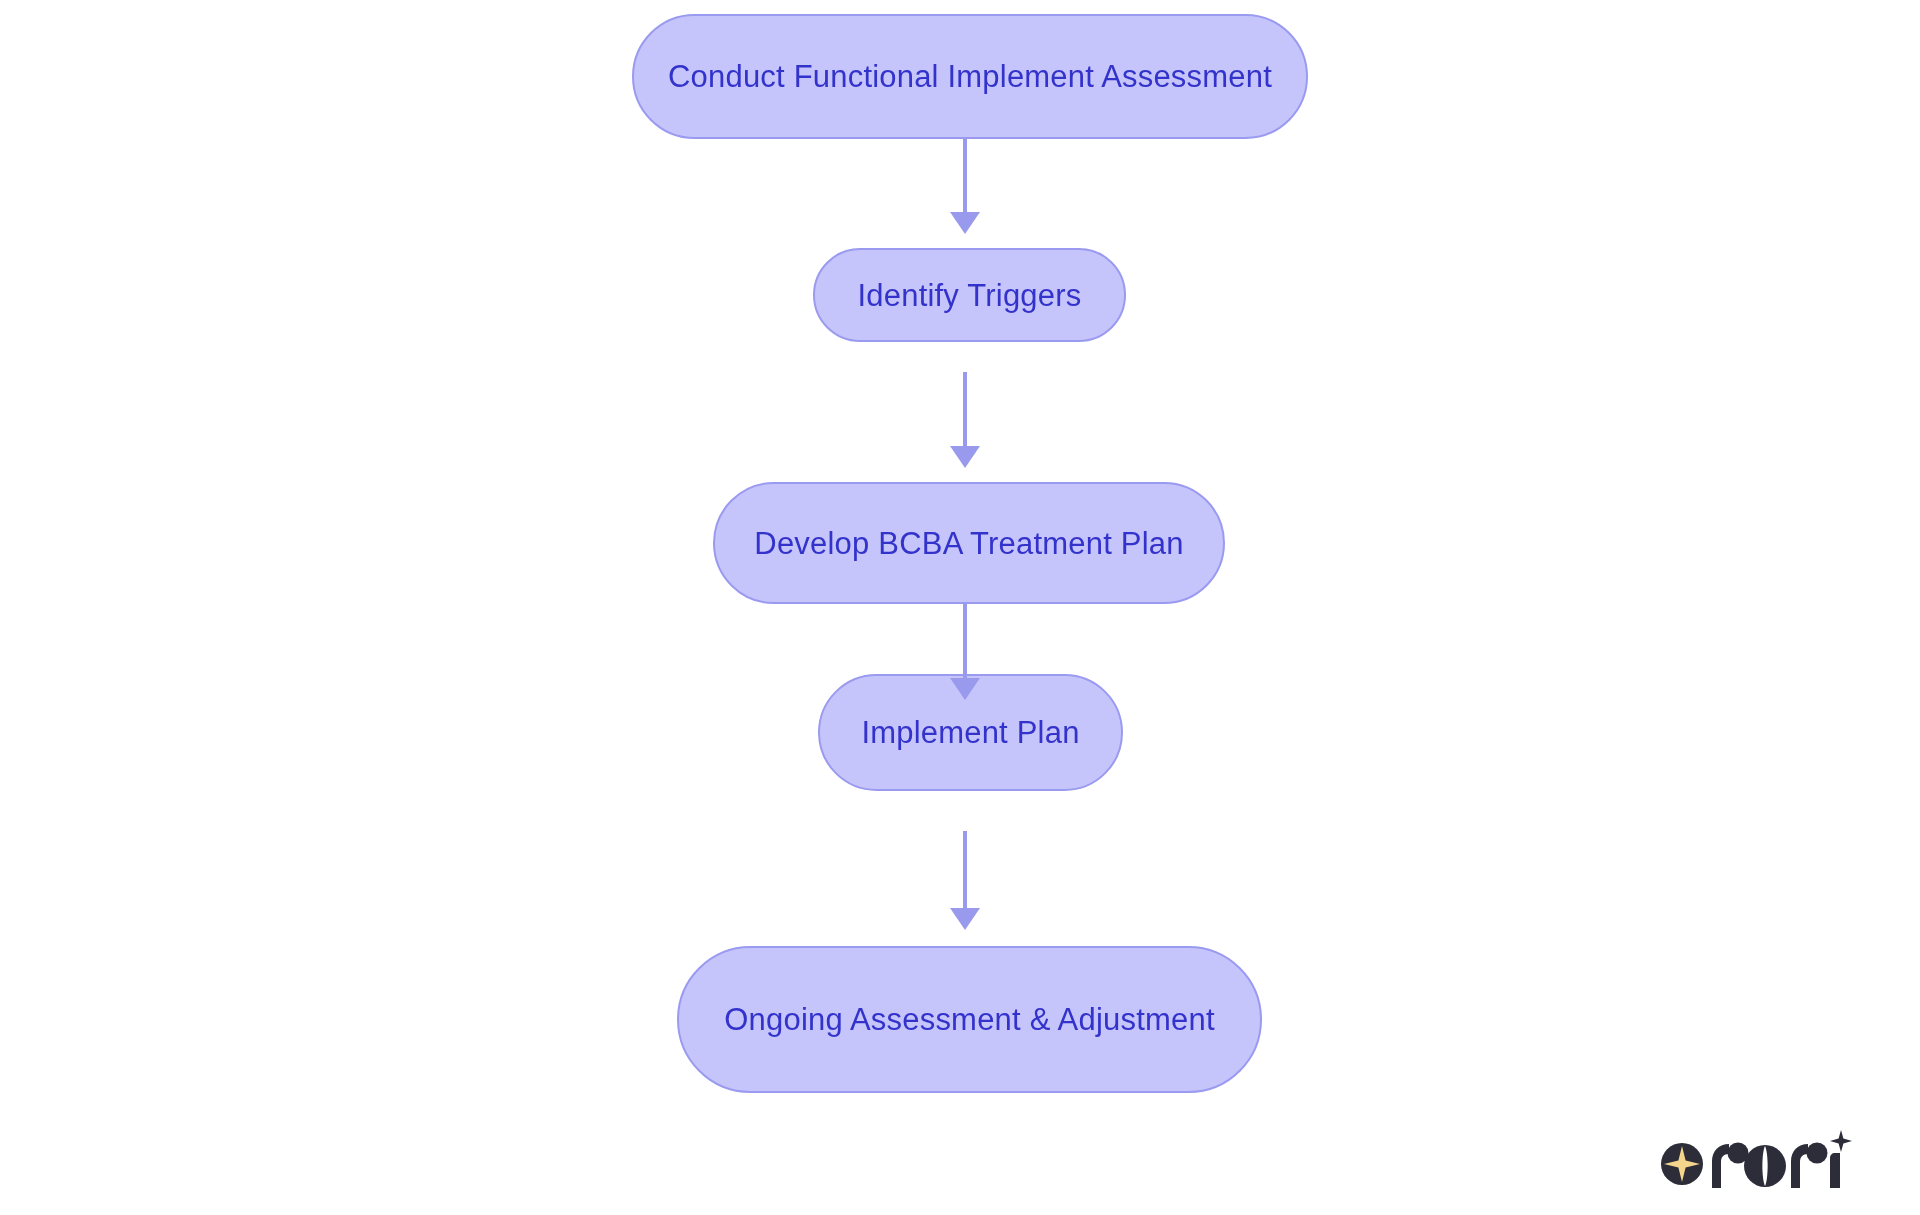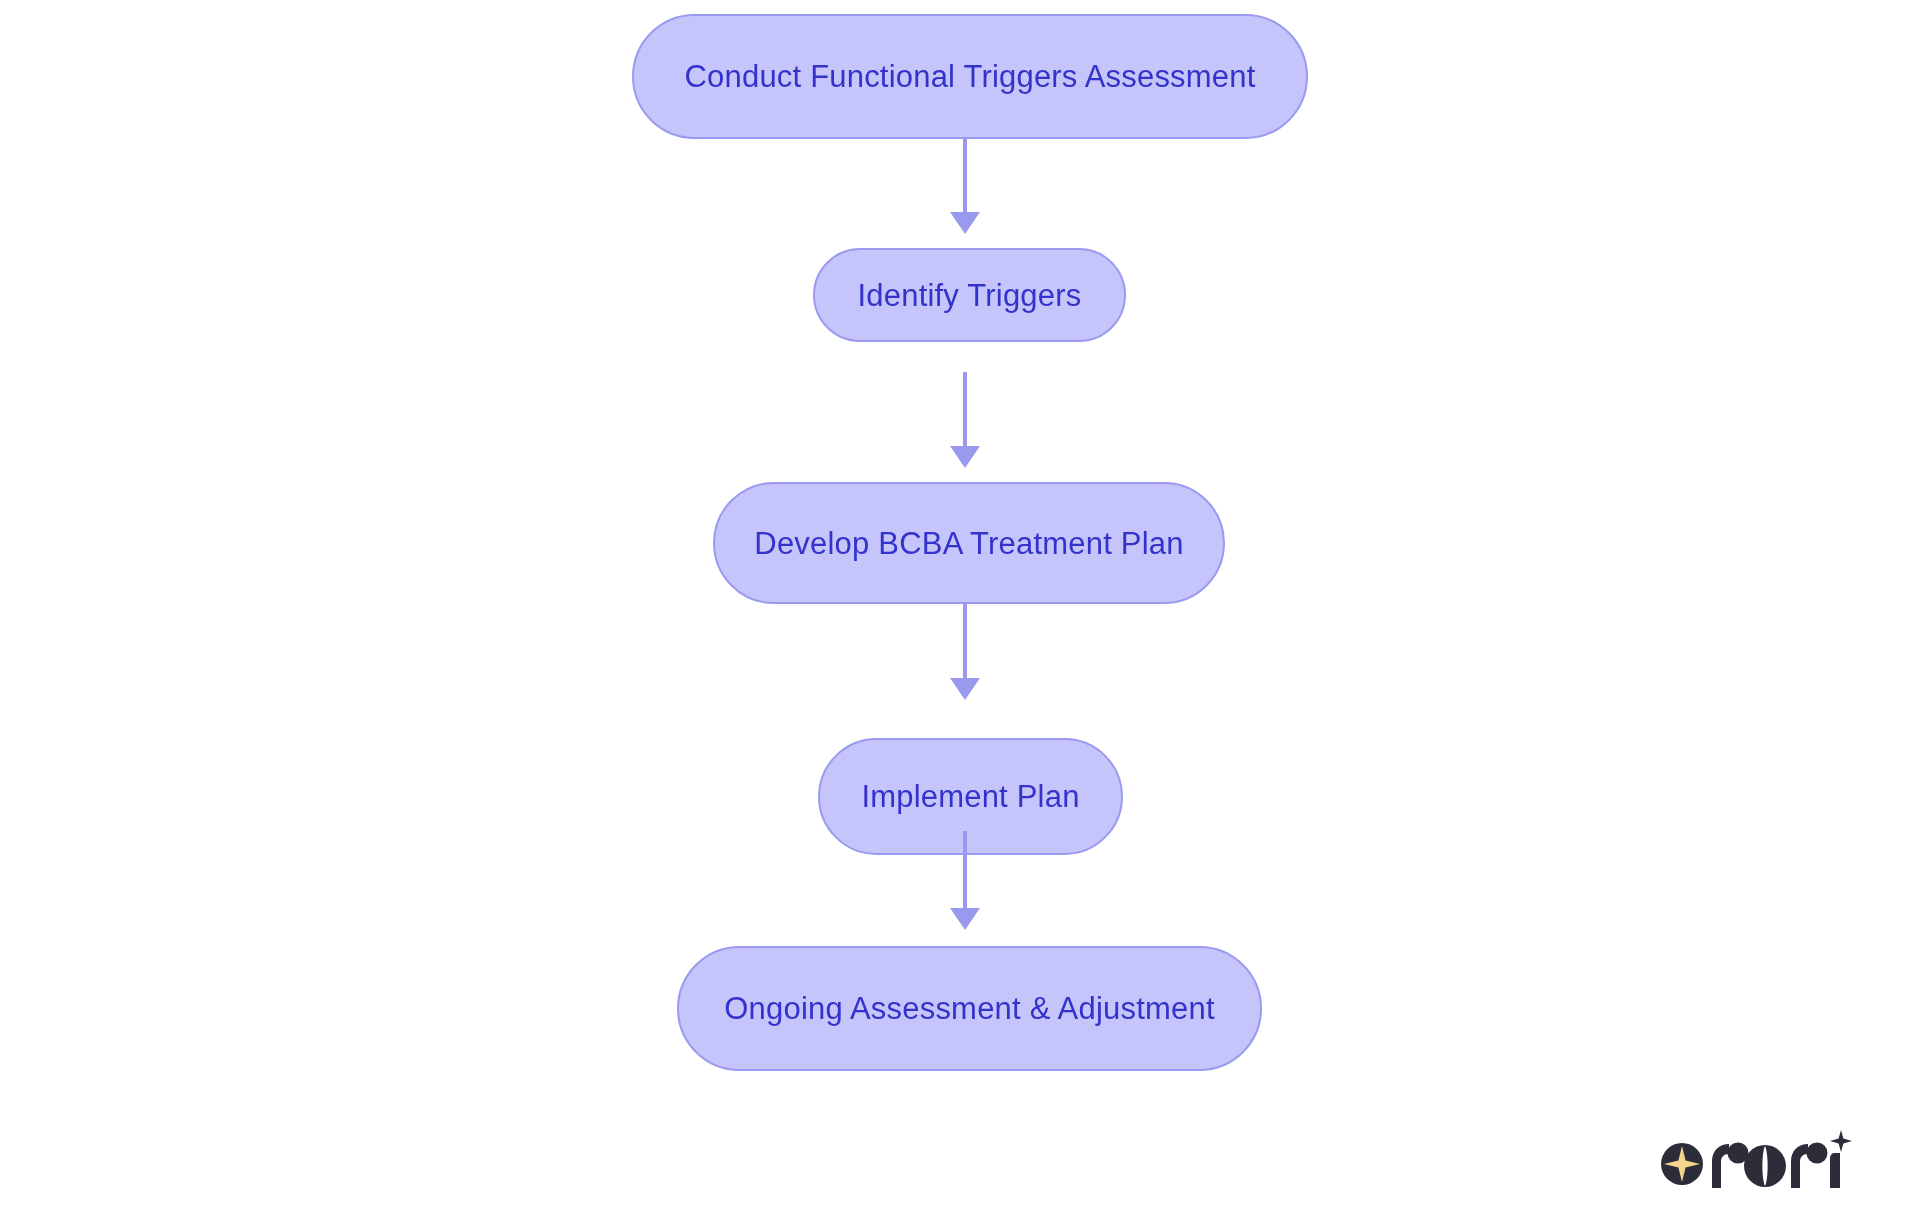--- a/index.html
+++ b/index.html
@@ -42,22 +42,22 @@
     font-size: 31px;
     line-height: 1;
     font-weight: 400;
     color: #3333cc;
   }
 
   
   .node-n1 { left: 632px; top: 14px;   width: 676px; height: 125px; }
   .node-n2 { left: 813px; top: 248px;  width: 313px; height: 94px; }
   .node-n3 { left: 713px; top: 482px;  width: 512px; height: 122px; }
-  .node-n4 { left: 818px; top: 738px;  width: 305px; height: 117px; }
-  .node-n5 { left: 677px; top: 946px;  width: 585px; height: 125px; }
+  .node-n4 { left: 818px; top: 674px;  width: 305px; height: 117px; }
+  .node-n5 { left: 677px; top: 946px;  width: 585px; height: 147px; }
 
   
   .connector {
     position: absolute;
     left: 963px;
     width: 4px;
     background: #9999ee;
   }
   .arrow-head {
     position: absolute;
@@ -86,21 +86,21 @@
     width: 200px;
     height: 68px;
   }
 </style>
 </head>
 <body>
 
 <div id="flow-canvas">
 
   <div class="node node-n1">
-    <span class="node-label">Conduct Functional Triggers Assessment</span>
+    <span class="node-label">Conduct Functional Implement Assessment</span>
   </div>
 
   <div class="node node-n2">
     <span class="node-label">Identify Triggers</span>
   </div>
 
   <div class="node node-n3">
     <span class="node-label">Develop BCBA Treatment Plan</span>
   </div>
 

